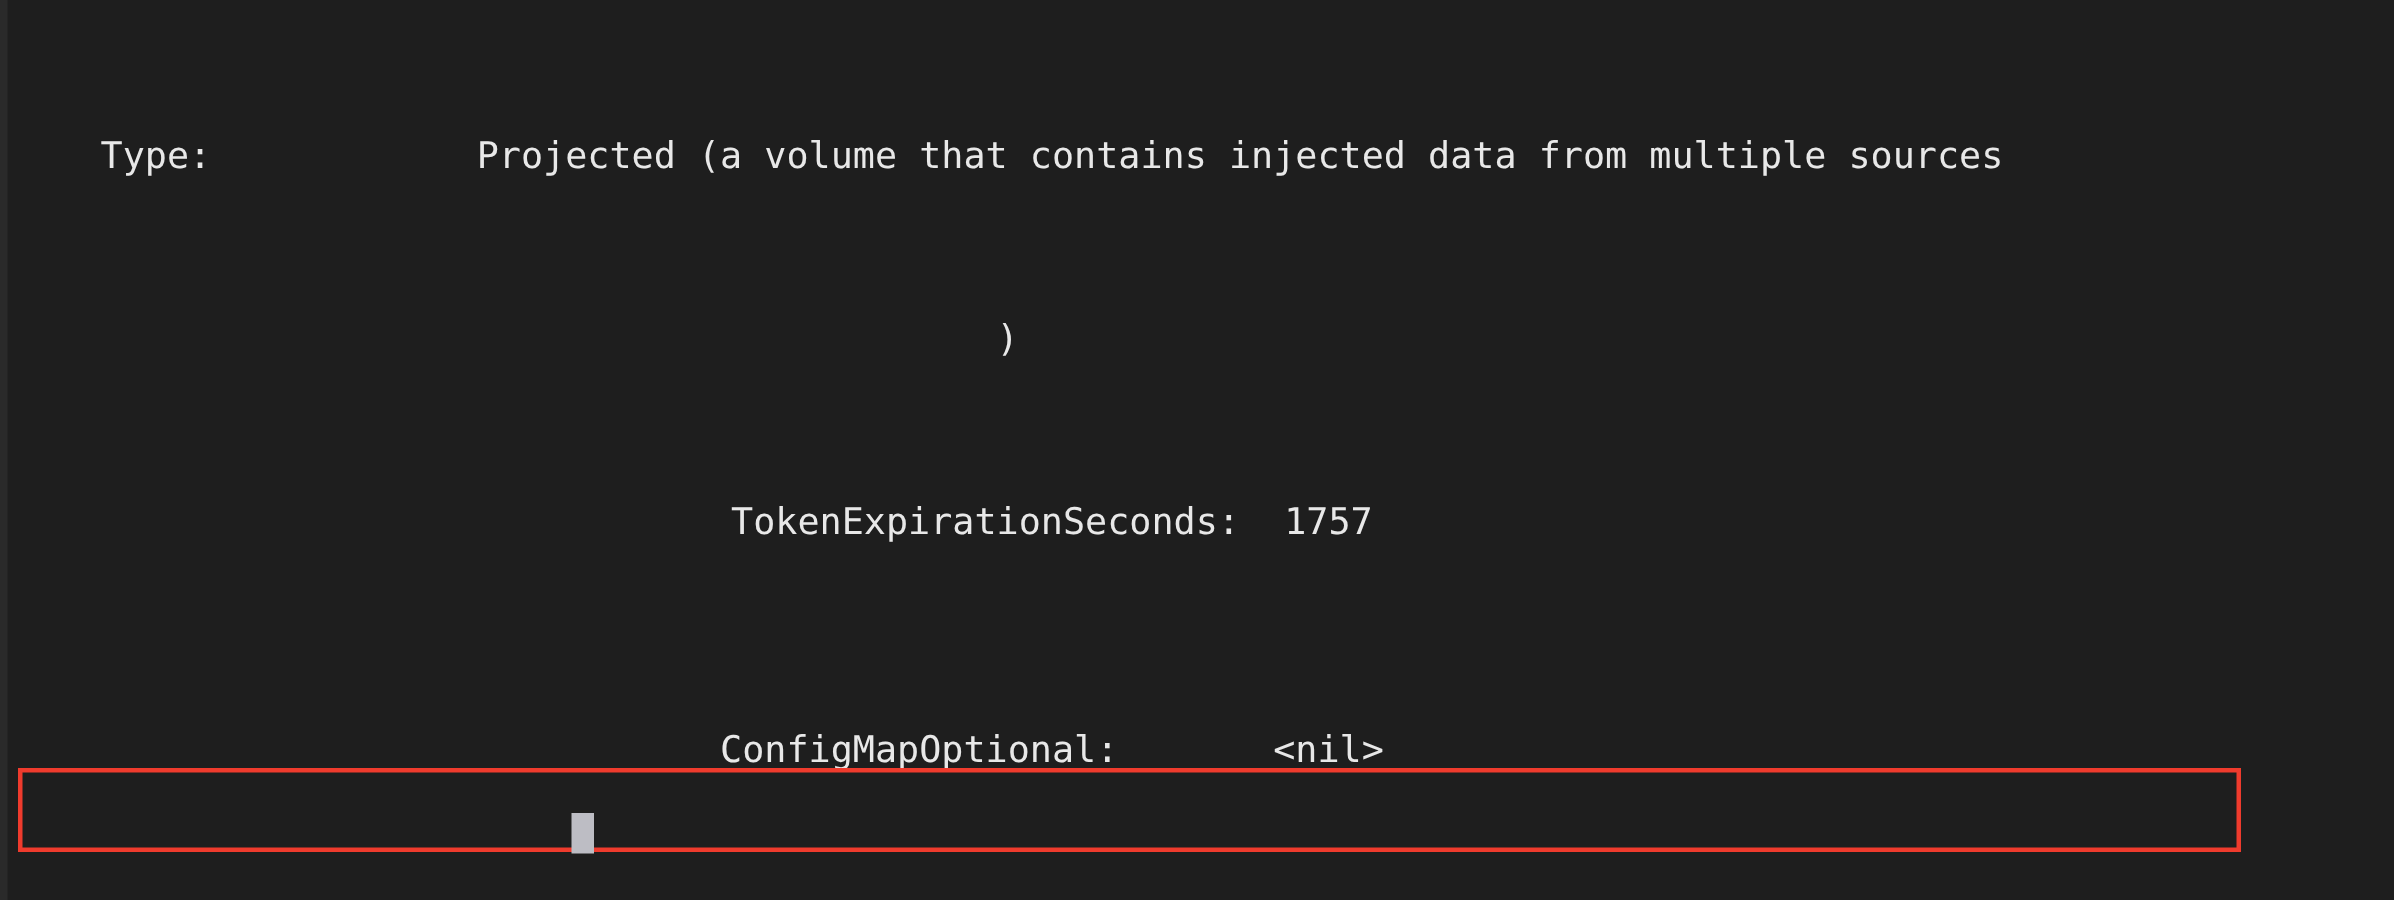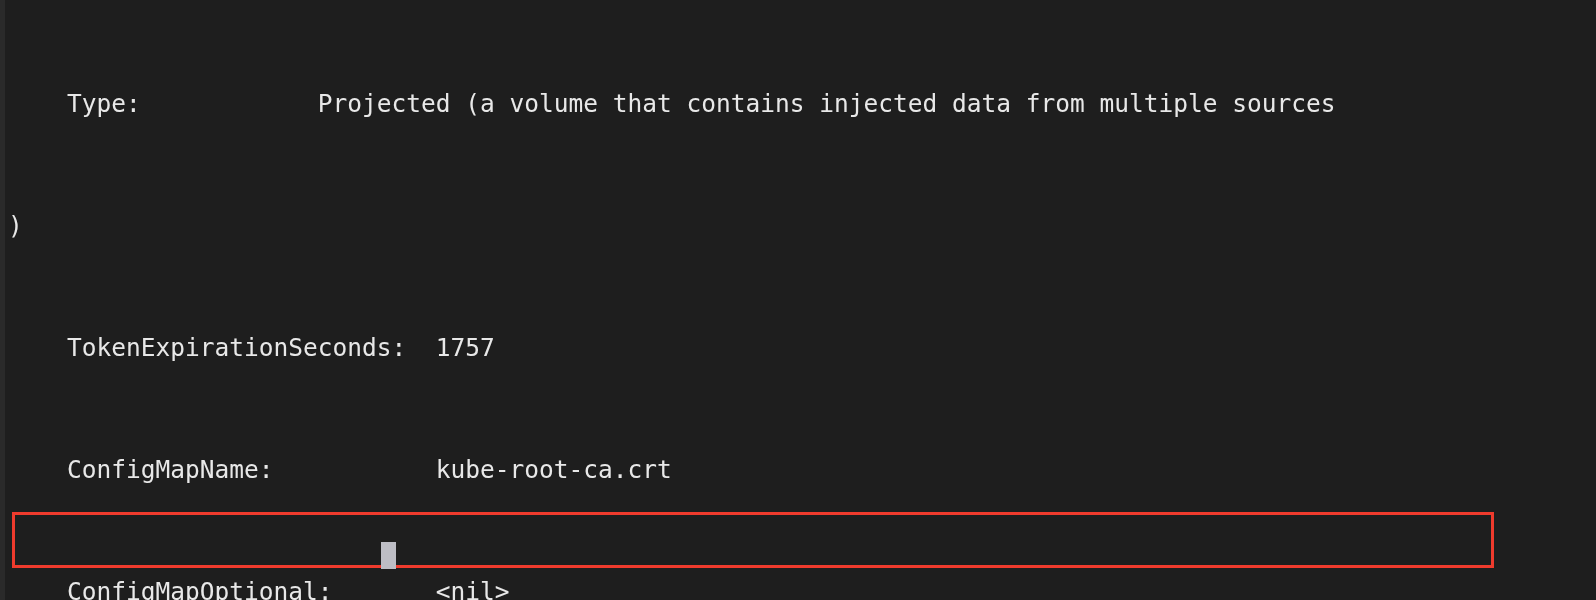--- a/index.html
+++ b/index.html
@@ -28,20 +28,21 @@
   }
   #screen {
     position: absolute;
     left: 8px;
     top: -3px;
     white-space: pre;
   }
   .line {
     height: 30.5px;
     white-space: pre;
+    text-align: center;
   }
   #highlight-box {
     position: absolute;
     left: 12px;
     top: 512px;
     width: 1482px;
     height: 56px;
     border: 3px solid #ef3b2d;
     box-sizing: border-box;
     pointer-events: none;
@@ -62,21 +63,20 @@
   <div id="edge-strip"></div>
 
   <div id="screen">
 
     <div class="line"><span>    Type:</span><span>            </span><span>Projected (a volume that contains injected data from multiple sources</span></div>
 
     <div class="line"><span>)</span></div>
 
     <div class="line"><span>    TokenExpirationSeconds:</span><span>  </span><span>1757</span></div>
 
-    <div class="line"><span>    ConfigMapName:</span><span>           </span><span>kube-root-ca.crt</span></div>
 
     <div class="line"><span>    ConfigMapOptional:</span><span>       </span><span>&lt;nil&gt;</span></div>
 
     
 
     
 
     
 
     

